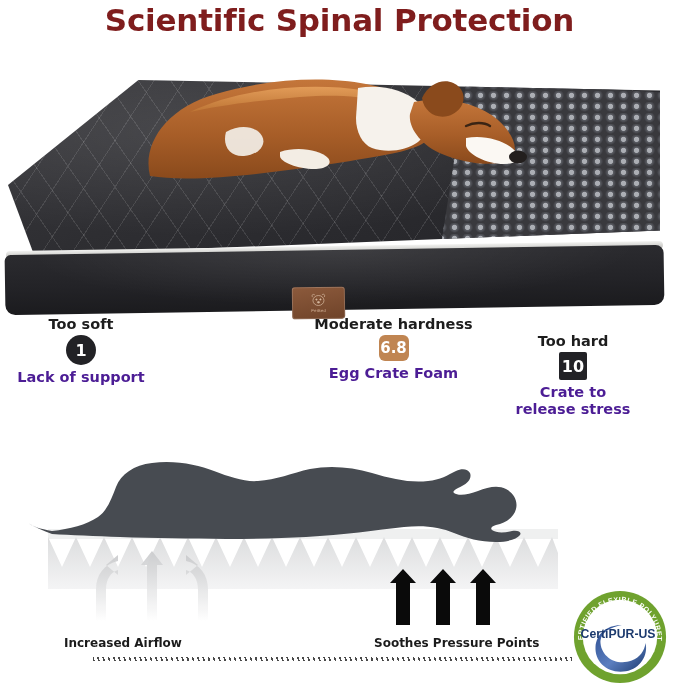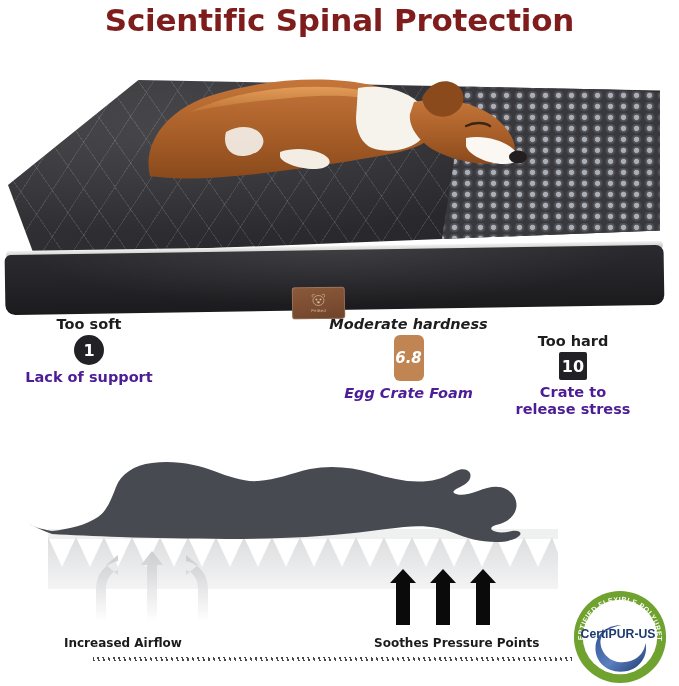--- a/index.html
+++ b/index.html
@@ -96,25 +96,25 @@
     margin-top: 4px; line-height: 1.15;
     font-family:"DejaVu Sans", sans-serif;
   }
   .marker {
     display:flex; align-items:center; justify-content:center;
     margin: 3px auto 0;
     color:#fff; font-weight:700;
     font-family:"DejaVu Sans", sans-serif;
   }
   .marker.circle { width: 30px; height: 30px; border-radius: 50%; background:#222226; font-size:16px; }
-  .marker.square-orange { width: 30px; height: 46px; border-radius: 6px; background:#C08552; font-size:15px; }
+  .marker.square-orange { width: 30px; height: 26px; border-radius: 6px; background:#C08552; font-size:15px; }
   .marker.square-dark { width: 28px; height: 28px; border-radius: 2px; background:#222226; font-size:16px; }
 
-  .stop-soft { left: 10px; top: 11px; width: 158px; }
-  .stop-mod  { left: 316px; top: 11px; width: 185px; font-style: italic; }
+  .stop-soft { left: 2px; top: 11px; width: 158px; }
+  .stop-mod  { left: 301px; top: 11px; width: 185px; }
   .stop-hard { left: 508px; top: 11px; width: 130px; margin-top: 17px; }
 
   
   .diagram { position: absolute; top: 425px; left: 0; width: 679px; height: 200px; }
   .foot { position: absolute; top: 636px; left: 0; width: 679px; height: 30px; }
   .foot-label {
     position: absolute; font-size: 12px; font-weight: 700; color:#1b1b1b;
     font-family:"DejaVu Sans", sans-serif; white-space: nowrap;
   }
   .foot-air { left: 64px; top: 0; }

